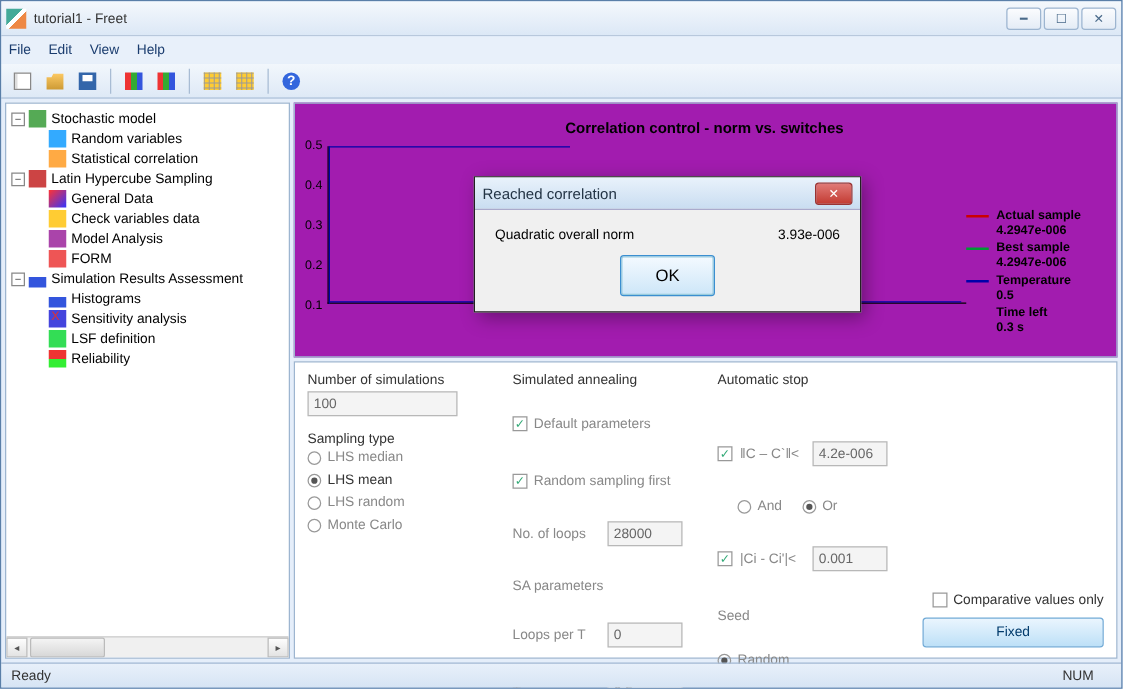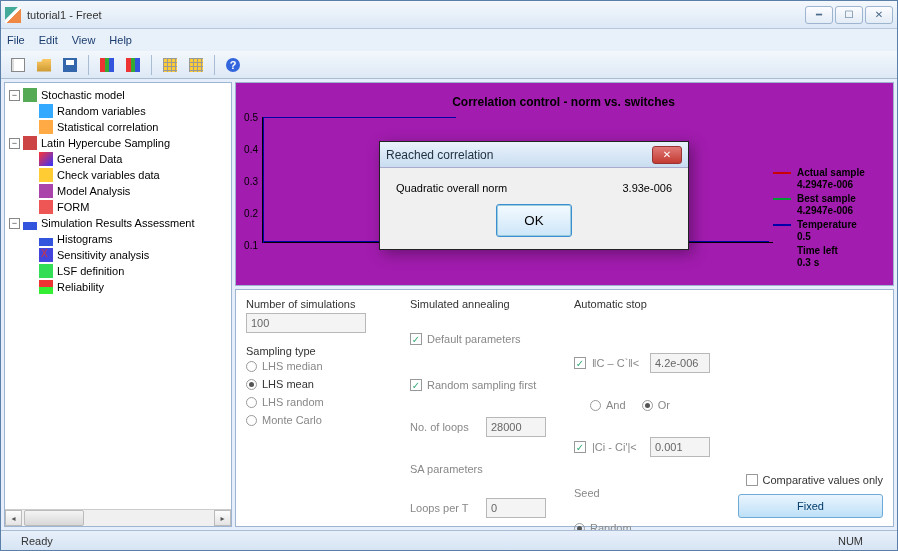--- a/index.html
+++ b/index.html
@@ -181,21 +181,21 @@
 .dlg-close{width:30px;height:18px;background:linear-gradient(#e07a77,#c33b32);border:1px solid #933;border-radius:3px;color:#fff;display:flex;align-items:center;justify-content:center;font-size:10px;}
 .dlg-body{padding:14px 16px 12px;}
 .dlg-row{display:flex;justify-content:space-between;margin-bottom:10px;font-size:11px;}
 .dlg-btnrow{text-align:center;margin-top:6px;}
 .dlg-ok{width:76px;height:33px;background:linear-gradient(#f4faff,#cde6f8);border:1px solid #3b8fd0;border-radius:3px;box-shadow:0 0 0 1px #9cd inset;}
 
 .statusbar{
   position:absolute;left:0;right:0;bottom:0;height:20px;
   background:linear-gradient(#e8f0fa,#d6e4f4);
   border-top:1px solid #a8bcd4;
-  display:flex;align-items:center;padding:0 20px;font-size:11px;color:#333;
+  display:flex;align-items:center;padding:0 8px;font-size:11px;color:#333;
 }
 .statusbar .flex{flex:1;}
 .statusbar .cell{padding:0 14px;}
 </style>
 </head>
 <body>
 
 <div class="titlebar">
   <div class="app-icon"></div>
   <div class="title">tutorial1 - Freet</div>

